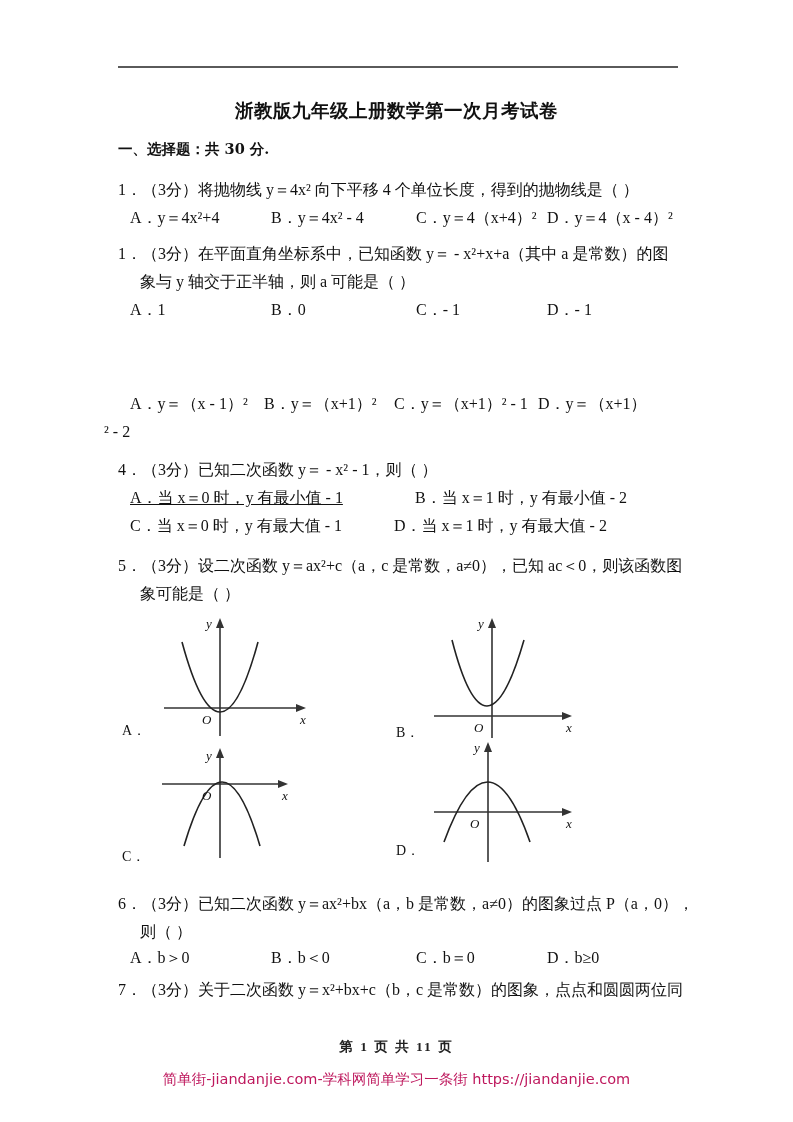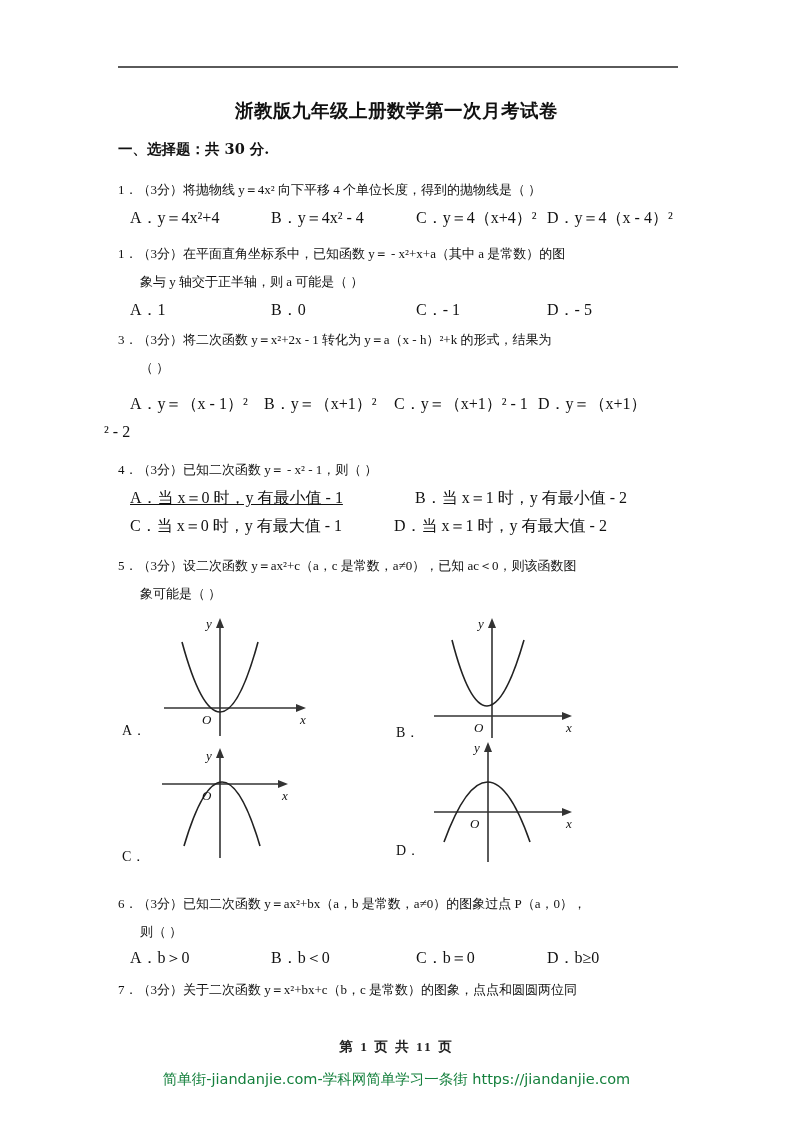--- a/index.html
+++ b/index.html
@@ -46,21 +46,21 @@
     top: 140px;
     font-size: 14.5px;
     font-weight: bold;
     font-family: "DejaVu Serif", "Liberation Serif", serif;
   }
 
   .q {
     position: absolute;
     left: 118px;
     width: 562px;
-    font-size: 13px;
+    font-size: 16px;
     line-height: 28px;
   }
   .q .line {
     white-space: nowrap;
   }
   .q .indent {
     padding-left: 22px;
   }
   .opts {
     position: absolute;
@@ -103,21 +103,21 @@
     letter-spacing: 2px;
     color: #222;
   }
   .footer-site {
     position: absolute;
     left: 0;
     top: 1070px;
     width: 793px;
     text-align: center;
     font-size: 14.5px;
-    color: #15803d;
+    color: #be185d;
     font-family: "DejaVu Sans", "Liberation Sans", sans-serif;
   }
 </style>
 </head>
 <body>
 
 <div class="page">
 
   <div class="hrule"></div>
 
@@ -139,28 +139,24 @@
 
   <div class="q" style="top:240px;">
     <div class="line">1．（3分）在平面直角坐标系中，已知函数 y＝ - x²+x+a（其中 a 是常数）的图</div>
     <div class="line indent">象与 y 轴交于正半轴，则 a 可能是（      ）</div>
   </div>
   <div class="opts" style="top:296px;">
     <div class="row">
       <span class="o" style="left:26px;">A．1</span>
       <span class="o" style="left:167px;">B．0</span>
       <span class="o" style="left:312px;">C．- 1</span>
-      <span class="o" style="left:443px;">D．- 5</span>
-    </div>
-  </div>
-
-  <div class="q" style="top:326px;">
-    <div class="line">3．（3分）将二次函数 y＝x²+2x - 1 转化为 y＝a（x - h）²+k 的形式，结果为</div>
-    <div class="line indent">（      ）</div>
-  </div>
+      <span class="o" style="left:443px;">D．- 1</span>
+    </div>
+  </div>
+
   <div class="opts" style="top:390px;">
     <div class="row">
       <span class="o" style="left:26px;">A．y＝（x - 1）²</span>
       <span class="o" style="left:160px;">B．y＝（x+1）²</span>
       <span class="o" style="left:290px;">C．y＝（x+1）² - 1</span>
       <span class="o" style="left:434px;">D．y＝（x+1）</span>
     </div>
     <div class="row">
       <span class="o" style="left:0px;">² - 2</span>
     </div>

